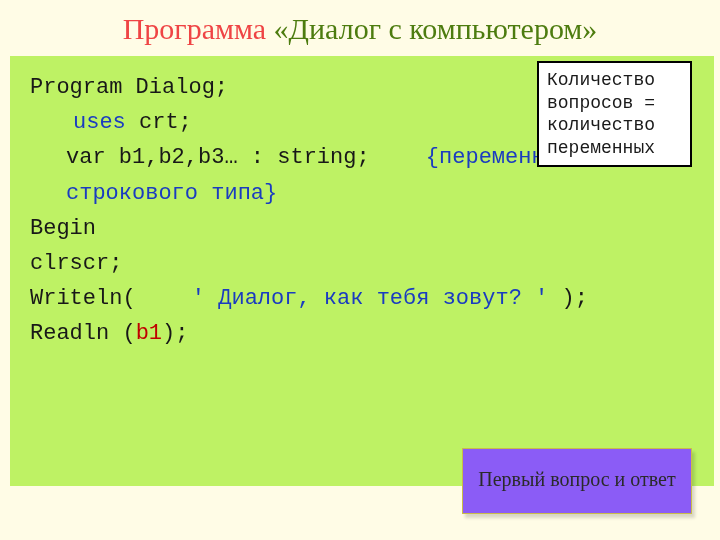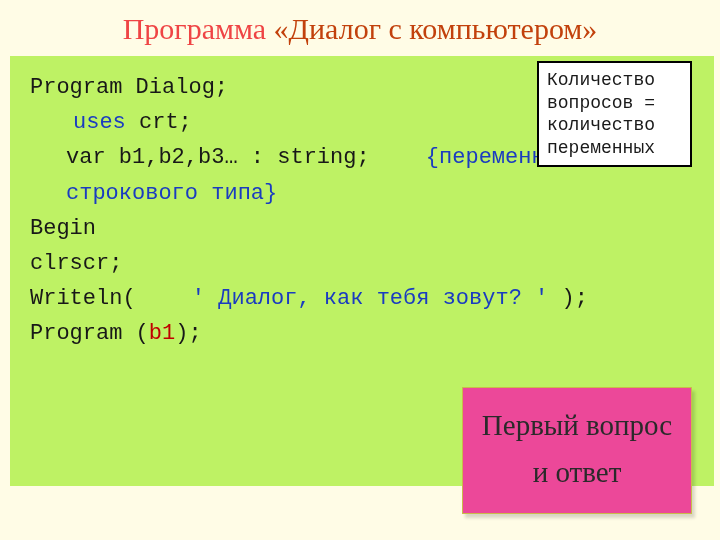--- a/index.html
+++ b/index.html
@@ -19,21 +19,21 @@
     box-sizing: border-box;
   }
   .title {
     text-align: center;
     font-size: 30px;
     padding-top: 12px;
     padding-bottom: 6px;
     color: #3f4a7a;
   }
   .title .word1 { color: #ef4444; }
-  .title .word2 { color: #c2410c; }
+  .title .word2 { color: #4d7c0f; }
   .code-area {
     background: #bef264;
     margin: 4px 6px 8px 10px;
     padding: 14px 14px 14px 20px;
     height: 430px;
     box-sizing: border-box;
     position: relative;
   }
   .code-line {
     font-family: 'Courier New', Courier, monospace;
@@ -57,25 +57,25 @@
     line-height: 1.25;
     padding: 6px 8px;
     box-sizing: border-box;
     color: #1a1a1a;
   }
   .callout-yellow {
     position: absolute;
     right: 28px;
     bottom: 26px;
     width: 230px;
-    background: #ec4899;
+    background: #8b5cf6;
     border: 1px solid #c9bb4a;
     box-shadow: 3px 4px 3px rgba(0,0,0,0.15);
     font-family: Georgia, 'Times New Roman', serif;
-    font-size: 29px;
+    font-size: 20px;
     color: #2a2a2a;
     text-align: center;
     padding: 14px 10px 18px 10px;
     line-height: 1.6;
     box-sizing: border-box;
   }
 </style>
 </head>
 <body>
 
@@ -86,20 +86,20 @@
     <span class="word2">«Диалог с компьютером»</span>
   </div>
 
   <div class="code-area">
     <div class="code-line">Program Dialog;</div>
     <div class="code-line"><span class="kw-blue">uses</span><span> crt;</span></div>
     <div class="code-line indent" style="white-space:normal;"><span>var b1,b2,b3… : string; </span><span class="kw-blue">{переменные строкового типа}</span></div>
     <div class="code-line">Begin</div>
     <div class="code-line">clrscr;</div>
     <div class="code-line"><span>Writeln(</span><span class="kw-blue"> ' Диалог, как тебя зовут? ' </span><span>);</span></div>
-    <div class="code-line"><span>Program (</span><span class="kw-red">b1</span><span>);</span></div>
+    <div class="code-line"><span>Readln (</span><span class="kw-red">b1</span><span>);</span></div>
   </div>
 
   <div class="note-box">Количество вопросов = количество переменных</div>
 
   <div class="callout-yellow">Первый вопрос и ответ</div>
 
 </div>
 
 </body></html>

